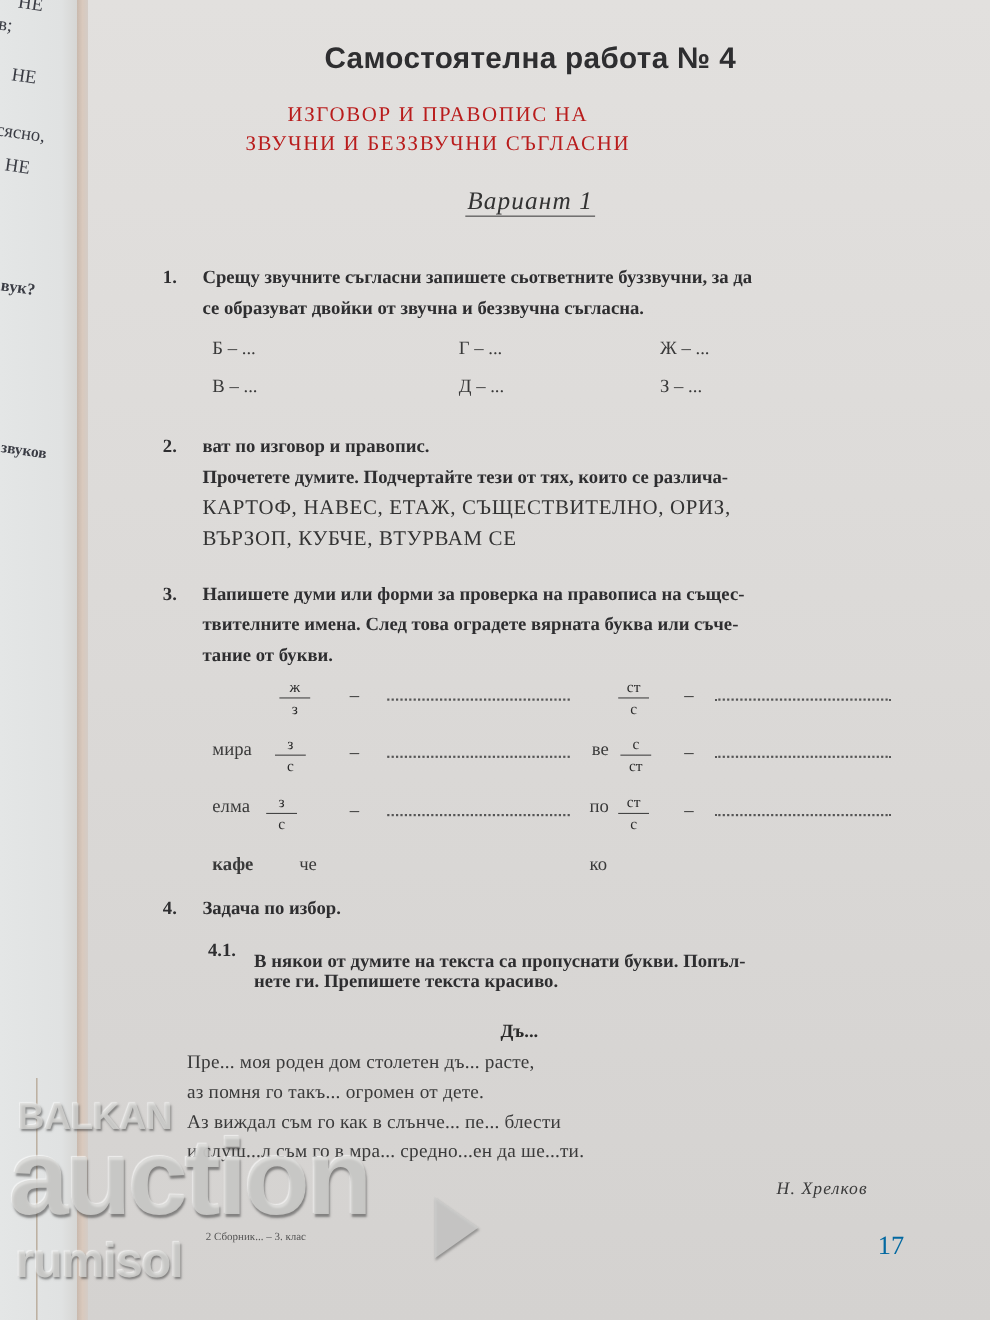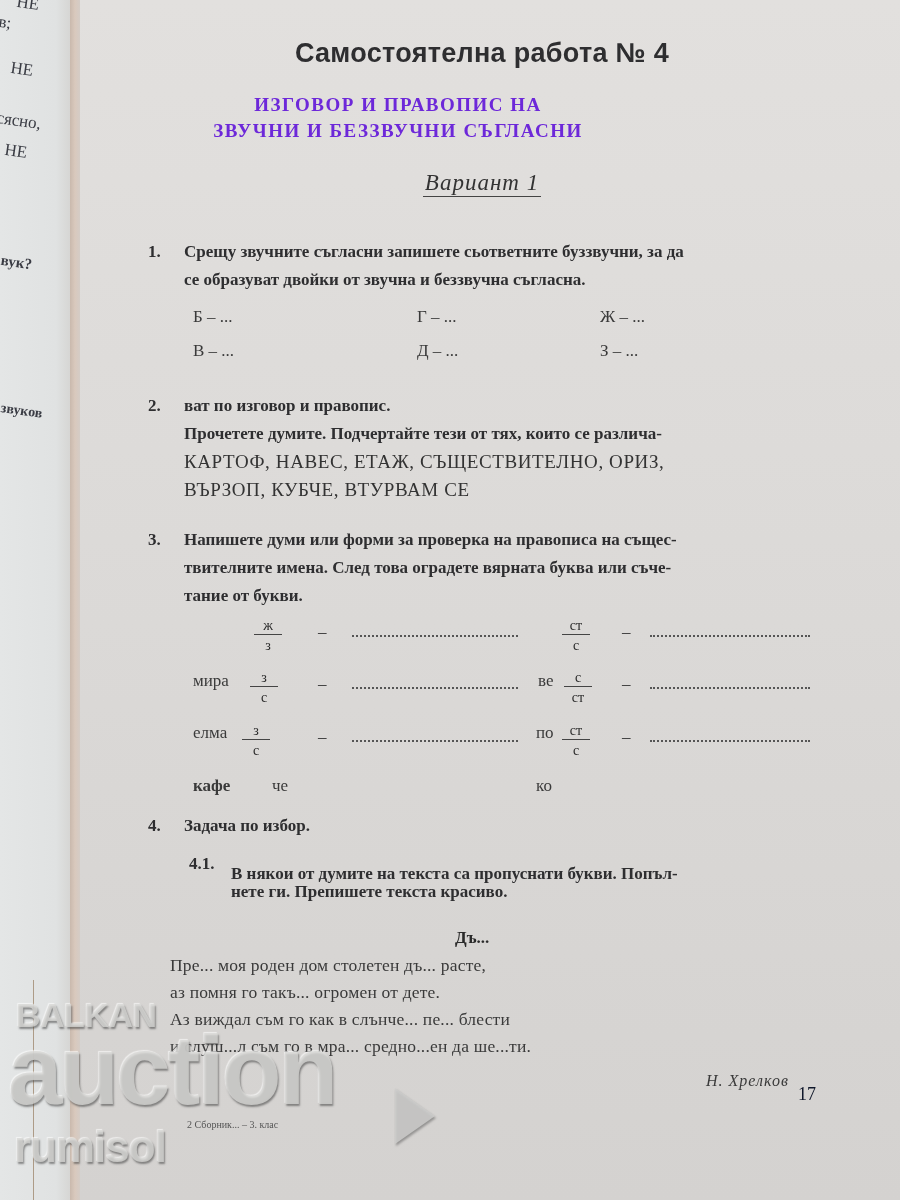--- a/index.html
+++ b/index.html
@@ -34,21 +34,21 @@
     background: linear-gradient(180deg, #e2e0de 0%, #dcdad8 45%, #d4d2d0 100%);
   }
   .title {
     position: absolute; left: 0; width: 900px; top: 38px; text-align: center;
     font-family: "Liberation Sans", "DejaVu Sans", sans-serif;
     font-weight: bold; font-size: 27px; color: #2e2e30; letter-spacing: 0.3px;
     padding-left: 64px;
   }
   .subtitle {
     position: absolute; left: 0; width: 732px; text-align: center;
-    font-weight: bold; font-size: 19px; color: #6d28d9; letter-spacing: 1.5px;
+    font-weight: normal; font-size: 19px; color: #b91c1c; letter-spacing: 1.5px;
     padding-left: 64px;
   }
   .variant {
     position: absolute; left: 0; width: 900px; top: 170px; text-align: center;
     font-style: italic; font-size: 23px; color: #333; letter-spacing: 1px;
     padding-left: 64px;
   }
   .variant span { border-bottom: 1.5px solid #444; padding: 0 2px 1px; }
   .num {
     position: absolute; left: 148px; font-weight: bold; font-size: 17px; color: #2e2e30;
@@ -85,21 +85,21 @@
     position: absolute; left: 170px; top: 952px; font-size: 17.5px; line-height: 27px; color: #3a3a3a;
     letter-spacing: 0.2px;
   }
   .author {
     position: absolute; left: 706px; top: 1072px; font-style: italic; font-size: 16px; color: #3a3a3a; letter-spacing: 1px;
   }
   .footer-note {
     position: absolute; left: 187px; top: 1119px; font-size: 10px; color: #555;
   }
   .page-num {
-    position: absolute; left: 798px; top: 1084px; font-size: 18px; color: #0f172a;
+    position: absolute; left: 798px; top: 1120px; font-size: 24px; color: #0369a1;
   }
   
   .wm { position: absolute; font-family: "Liberation Sans", "DejaVu Sans", sans-serif; font-weight: bold;
         color: rgba(215,215,213,0.78);
         text-shadow: 1px 2px 2px rgba(60,60,60,0.55), -1px -1px 1px rgba(255,255,255,0.6); }
   .wm-balkan { left: 16px; top: 996px; font-size: 34px; letter-spacing: -0.5px; }
   .wm-auction { left: 8px; top: 1020px; font-size: 98px; letter-spacing: -3px; line-height: 100px; }
   .wm-rumisol { left: 14px; top: 1122px; font-size: 44px; letter-spacing: -1px; }
   .wm-arrow {
     position: absolute; left: 395px; top: 1088px; width: 0; height: 0;

